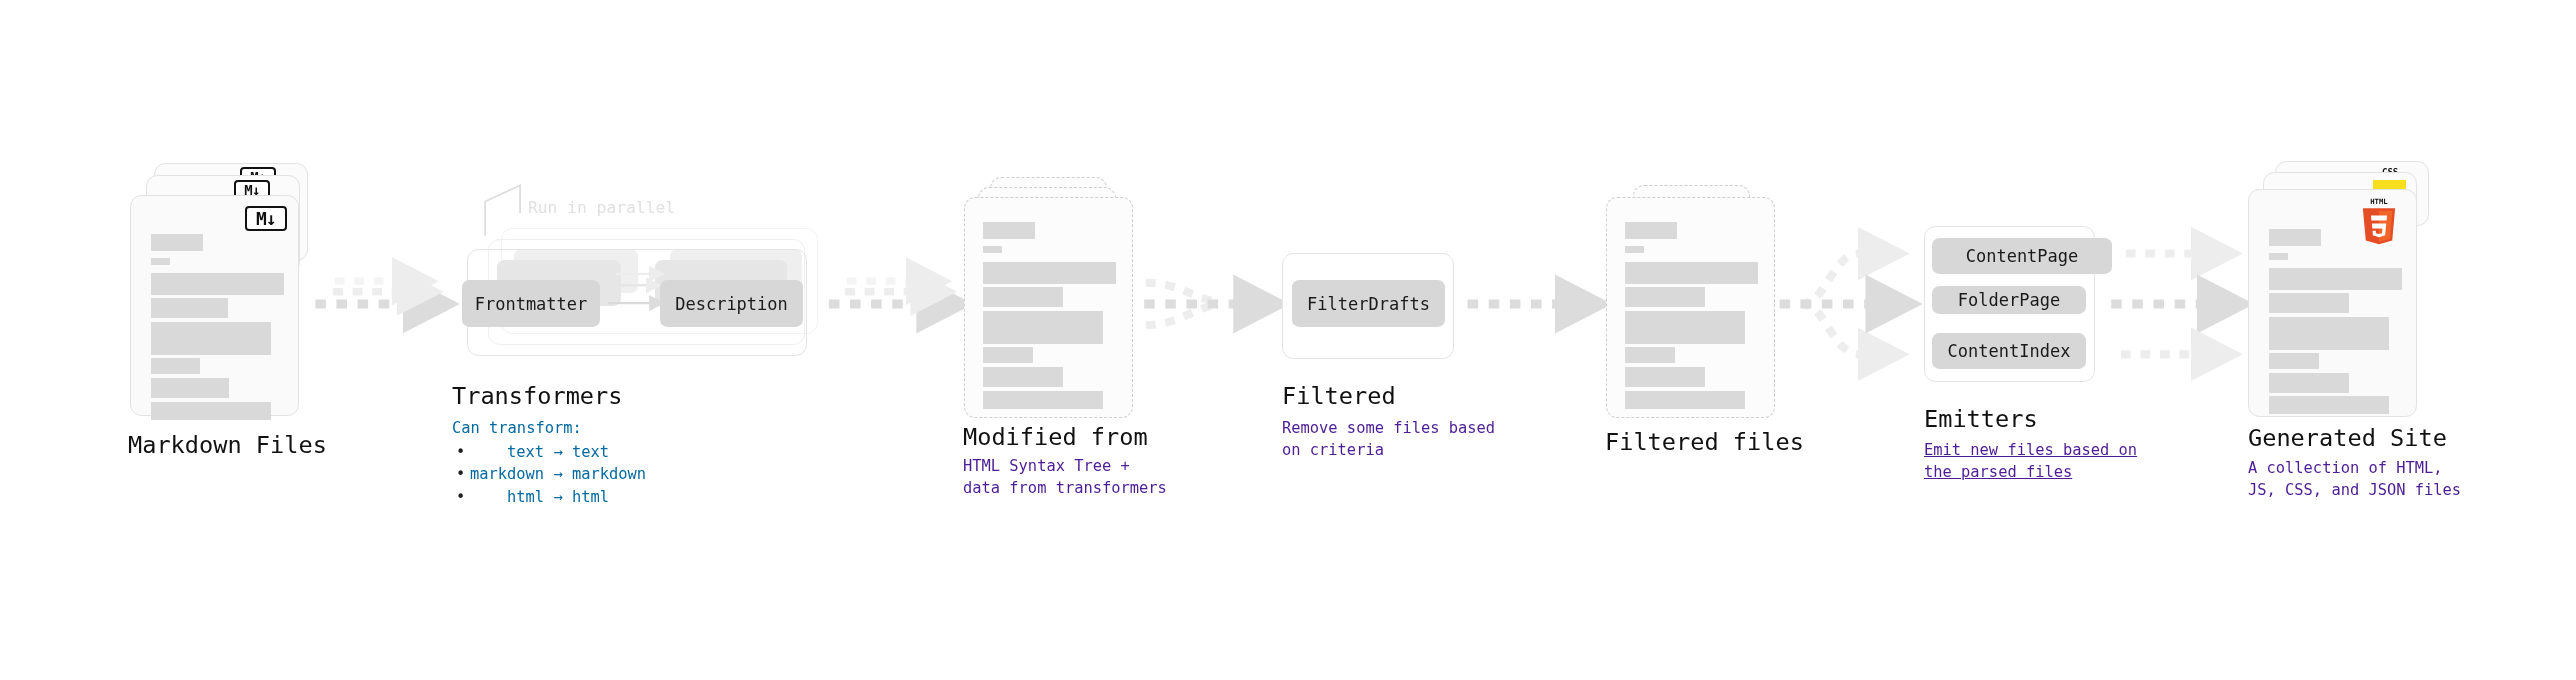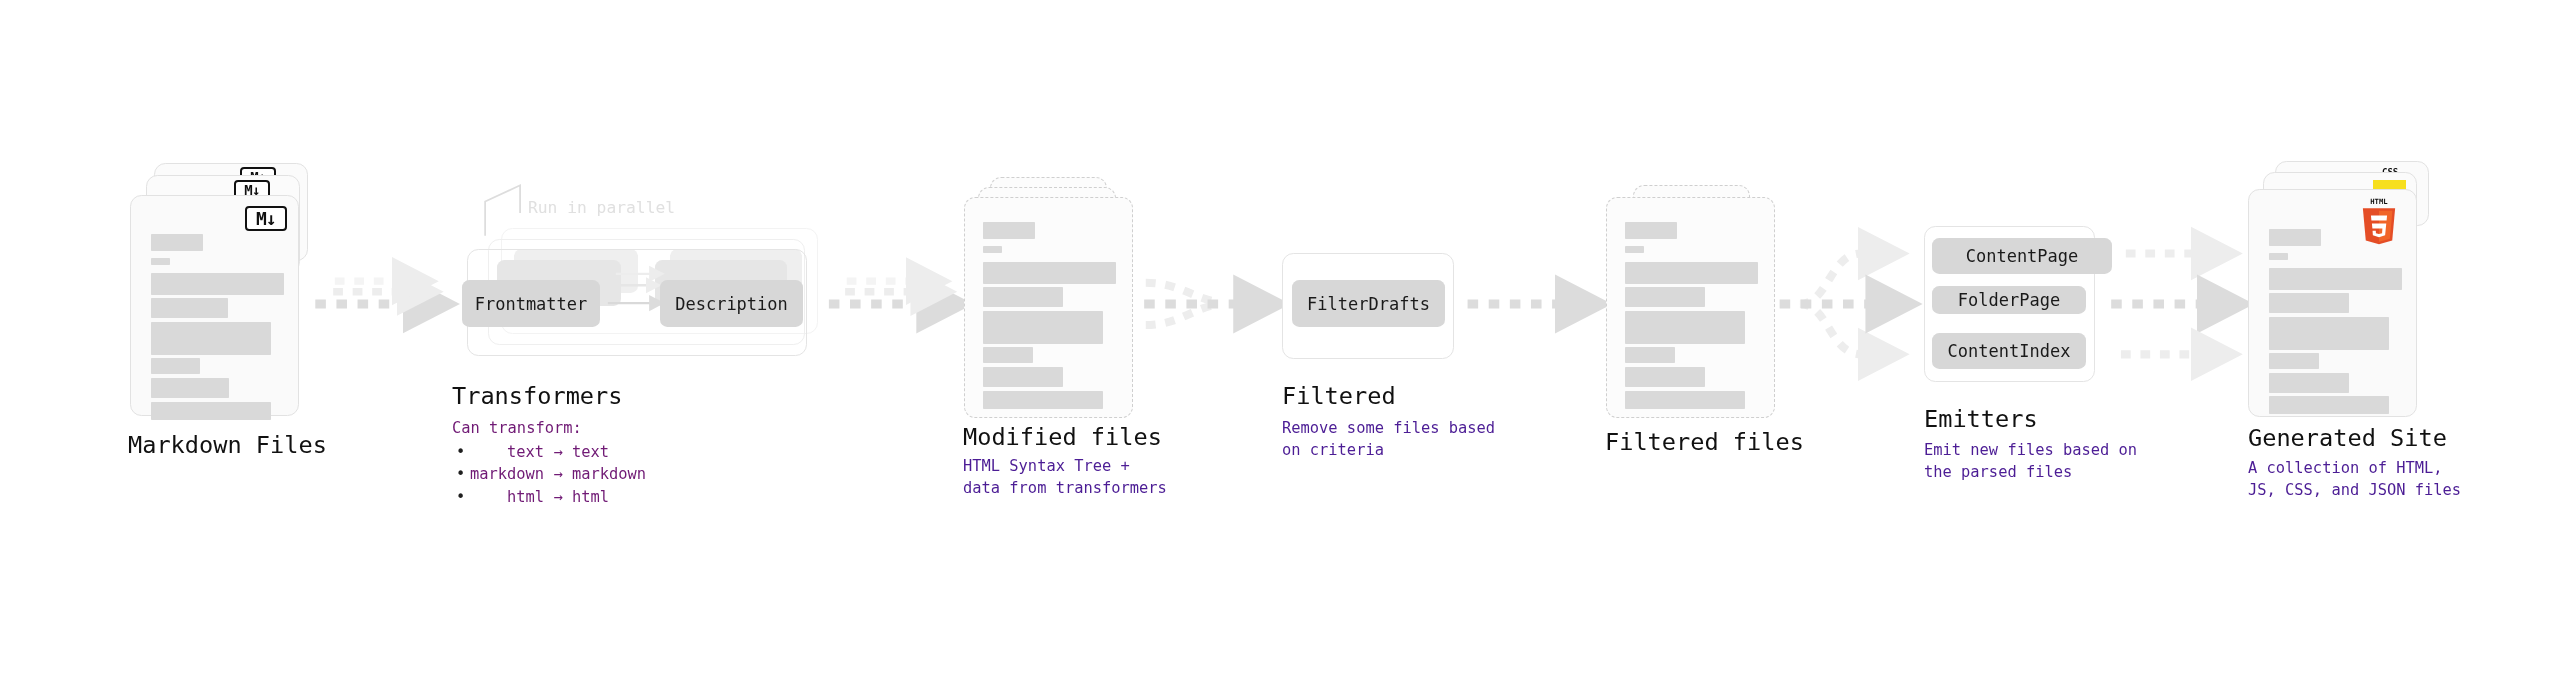--- a/index.html
+++ b/index.html
@@ -125,21 +125,21 @@
     position: absolute;
     font-size: 16.3px;
     color: #e0e0e0;
     white-space: nowrap;
   }
 
   .bullets {
     position: absolute;
     font-size: 15.4px;
     line-height: 1.45;
-    color: #701a75;
+    color: #0369a1;
   }
   .bullets .lead { margin: 0 0 1.6px 0; }
   .bullets ul { margin: 0; padding-left: 18px; list-style: none; }
   .bullets li { position: relative; text-align: center; }
   .bullets li::before {
     content: "\2022";
     position: absolute;
     left: -14px;
     color: #1f1f1f;
   }
@@ -270,21 +270,21 @@
       <div class="bar" style="left:18px; top:24.4px; width:52px; height:17px;"></div>
       <div class="bar" style="left:18px; top:48px; width:18.7px; height:6.5px;"></div>
       <div class="bar" style="left:18px; top:64px; width:133px; height:22px;"></div>
       <div class="bar" style="left:18px; top:89px; width:80px; height:20.3px;"></div>
       <div class="bar" style="left:18px; top:113px; width:120px; height:32.5px;"></div>
       <div class="bar" style="left:18px; top:149px; width:50px; height:16.3px;"></div>
       <div class="bar" style="left:18px; top:169px; width:80px; height:20.3px;"></div>
       <div class="bar" style="left:18px; top:193px; width:120px; height:18px;"></div>
     </div>
   </div>
-  <div class="title" style="left:963px; top:423px;">Modified files</div>
+  <div class="title" style="left:963px; top:423px;">Modified from</div>
   <div class="caption" style="left:963px; top:455px;">HTML Syntax Tree +
 data from transformers</div>
 
   <div class="box" style="left:1282px; top:253px; width:172px; height:106px;"></div>
   <div class="chip" style="left:1292px; top:280px; width:153px; height:47px;">FilterDrafts</div>
   <div class="title" style="left:1282px; top:382px;">Filtered</div>
   <div class="caption" style="left:1282px; top:417px;">Remove some files based
 on criteria</div>
 
   <div class="stack">
@@ -300,21 +300,21 @@
       <div class="bar" style="left:18px; top:193px; width:120px; height:18px;"></div>
     </div>
   </div>
   <div class="title" style="left:1605px; top:428px;">Filtered files</div>
 
   <div class="box" style="left:1924px; top:226px; width:171px; height:156px;"></div>
   <div class="chip" style="left:1932px; top:238px; width:180px; height:36px;">ContentPage</div>
   <div class="chip" style="left:1932px; top:286px; width:154px; height:28px;">FolderPage</div>
   <div class="chip" style="left:1932px; top:333px; width:154px; height:36px;">ContentIndex</div>
   <div class="title" style="left:1924px; top:405px;">Emitters</div>
-  <div class="caption" style="left:1924px; top:439px;">Emit new files based on
+  <div class="caption" style="left:1924px; top:439px;text-decoration:underline;">Emit new files based on
 the parsed files</div>
 
   <div class="stack">
     <div class="sheet" style="left:2275px; top:161px; width:154px; height:65px;"></div>
     <div class="css3-chip" style="left:2379px; top:180px; width:31px; height:4.1px;"></div>
     <div class="css3-label" style="left:2382px; top:168px; font-size:9px;">CSS</div>
 
     <div class="sheet" style="left:2263px; top:172px; width:154px; height:65px;"></div>
     <div class="js-chip" style="left:2373px; top:180px; width:32.5px; height:21px;"></div>
 

